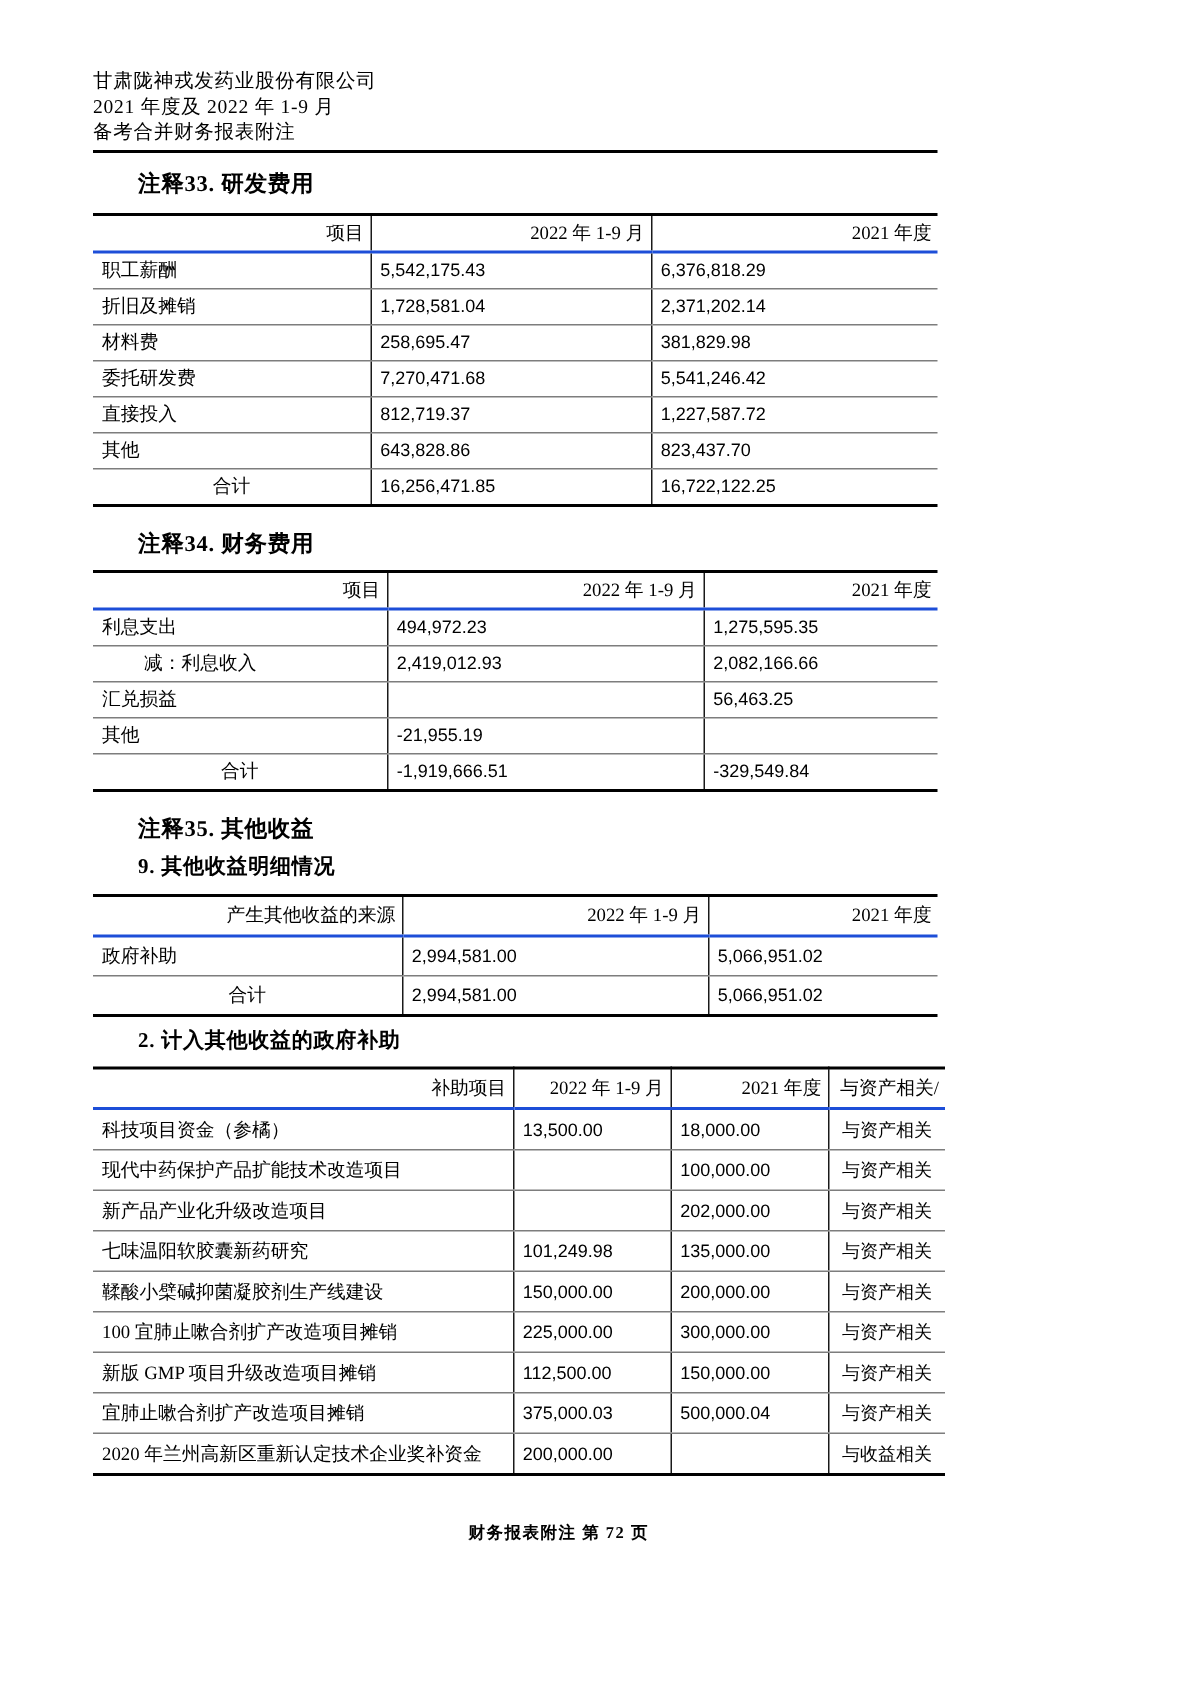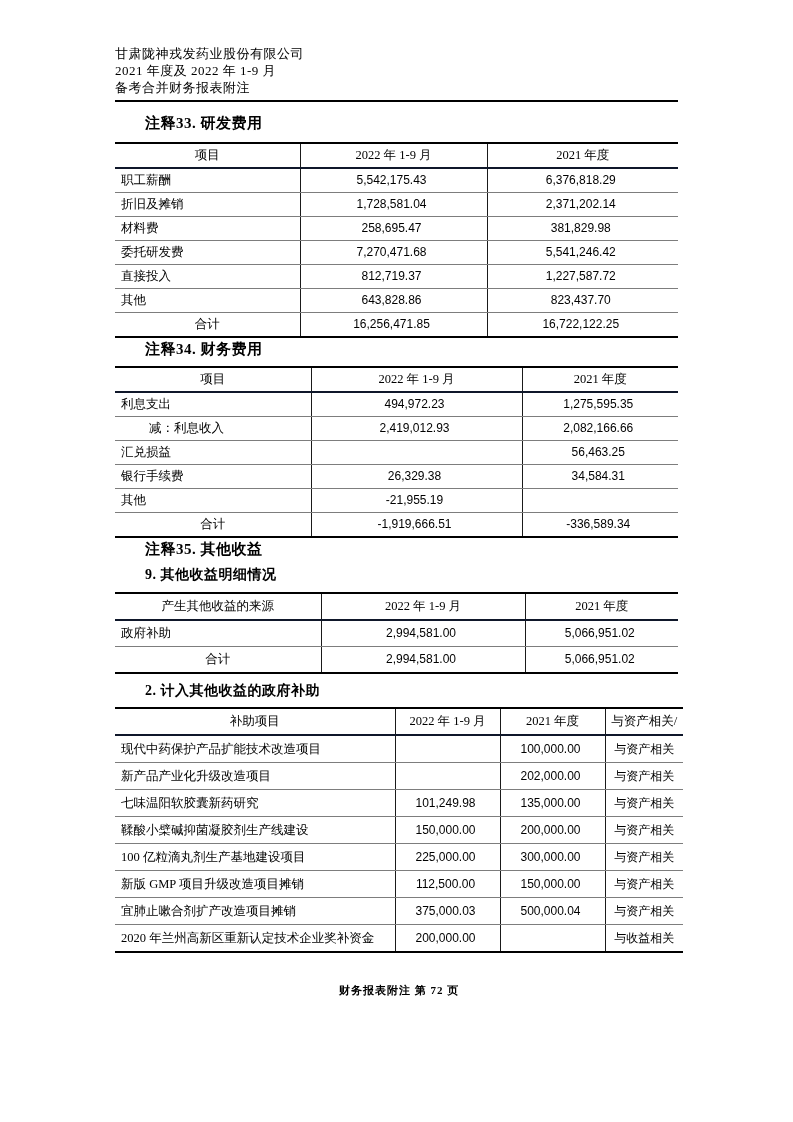--- a/index.html
+++ b/index.html
@@ -1,60 +1,60 @@
 <!DOCTYPE html>
 <html><head>
 <meta charset="utf-8">
 <style>
   html, body { margin: 0; padding: 0; background: #ffffff; }
   .page {
     position: relative;
     width: 793px; height: 1122px;
     box-sizing: border-box;
-    padding: 45px 110px 0 115px;
+    padding: 45px 110px 0 62px;
     background: #ffffff;
     color: #000000;
     font-family: "Liberation Serif", "DejaVu Serif", serif;
     overflow: hidden;
   }
   .doc-header { font-size: 13px; line-height: 17px; letter-spacing: 0.5px; }
   .header-rule {
     border: none; border-top: 2px solid #000;
     margin: 4px 0 0 0; width: 563px;
   }
   .section-heading {
     font-size: 15px; font-weight: bold;
     margin: 12px 0 0 30px; line-height: 18px; letter-spacing: 0.5px;
   }
-  .mt16 { margin-top: 2px; }
+  .mt16 { margin-top: 16px; }
   .sub-heading {
     font-size: 14px; font-weight: bold;
     margin: 8px 0 0 30px; line-height: 18px; letter-spacing: 0.5px;
   }
   table.fin-table {
     border-collapse: collapse; table-layout: fixed;
     border-top: 2.5px solid #000; border-bottom: 2.5px solid #000;
     font-size: 12.5px;
   }
   .fin-table th {
-    font-weight: normal; text-align: center;
-    border-bottom: 2px solid #0f172a;
+    font-weight: normal; text-align: right;
+    border-bottom: 2px solid #1d4ed8;
     padding: 4px 4px; line-height: 15px;
     overflow: hidden; white-space: nowrap;
   }
   .fin-table td {
     padding: 4px 6px; line-height: 15px;
     border-bottom: 1px solid #7d7d7d;
     overflow: hidden; white-space: nowrap;
   }
   .fin-table tbody tr:last-child td { border-bottom: none; }
   .fin-table th + th, .fin-table td + td { border-left: 1px solid #1a1a1a; }
   .fin-table td:first-child { text-align: left; }
   .fin-table td + td {
-    text-align: center; padding-right: 10px;
+    text-align: left; padding-right: 10px;
     font-family: "Liberation Sans", "DejaVu Sans", sans-serif; font-size: 12px;
   }
   
   .t1 tbody tr:last-child td:first-child,
   .t2 tbody tr:last-child td:first-child,
   .t3 tbody tr:last-child td:first-child { text-align: center; }
   
   .t2 tbody tr:nth-child(2) td:first-child { padding-left: 34px; margin-top: 24px; }
 
   .t1 { margin-top: 10px; width: 563px; }
@@ -162,33 +162,28 @@
           <td>减：利息收入</td>
           <td>2,419,012.93</td>
           <td>2,082,166.66</td>
         </tr>
         <tr>
           <td>汇兑损益</td>
           <td></td>
           <td>56,463.25</td>
         </tr>
         <tr>
-          <td>银行手续费</td>
-          <td>26,329.38</td>
-          <td>34,584.31</td>
-        </tr>
-        <tr>
           <td>其他</td>
           <td>-21,955.19</td>
           <td></td>
         </tr>
         <tr>
           <td>合计</td>
           <td>-1,919,666.51</td>
-          <td>-336,589.34</td>
+          <td>-329,549.84</td>
         </tr>
       </tbody>
     </table>
 
   <div class="section-heading mt16">注释35. 其他收益</div>
   <div class="sub-heading">9. 其他收益明细情况</div>
   <table class="fin-table t3">
     <colgroup>
         <col style="width:206px">
         <col style="width:204px">
@@ -226,20 +221,26 @@
   <thead>
         <tr>
           <th>补助项目</th>
           <th>2022 年 1-9 月</th>
           <th>2021 年度</th>
           <th>与资产相关/</th>
         </tr>
       </thead>
       <tbody>
         <tr>
+          <td>科技项目资金（参橘）</td>
+          <td>13,500.00</td>
+          <td>18,000.00</td>
+          <td>与资产相关</td>
+        </tr>
+        <tr>
           <td>现代中药保护产品扩能技术改造项目</td>
           <td></td>
           <td>100,000.00</td>
           <td>与资产相关</td>
         </tr>
         <tr>
           <td>新产品产业化升级改造项目</td>
           <td></td>
           <td>202,000.00</td>
           <td>与资产相关</td>
@@ -250,21 +251,21 @@
           <td>135,000.00</td>
           <td>与资产相关</td>
         </tr>
         <tr>
           <td>鞣酸小檗碱抑菌凝胶剂生产线建设</td>
           <td>150,000.00</td>
           <td>200,000.00</td>
           <td>与资产相关</td>
         </tr>
         <tr>
-          <td>100 亿粒滴丸剂生产基地建设项目</td>
+          <td>100 宜肺止嗽合剂扩产改造项目摊销</td>
           <td>225,000.00</td>
           <td>300,000.00</td>
           <td>与资产相关</td>
         </tr>
         <tr>
           <td>新版 GMP 项目升级改造项目摊销</td>
           <td>112,500.00</td>
           <td>150,000.00</td>
           <td>与资产相关</td>
         </tr>

